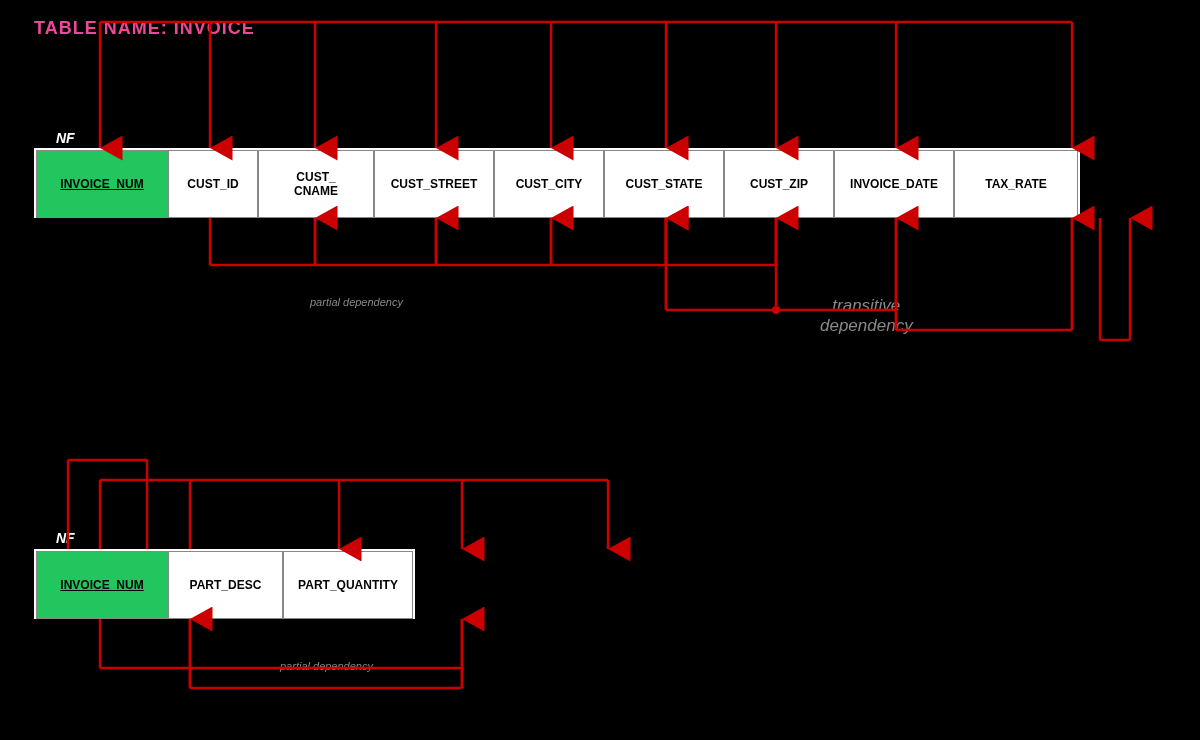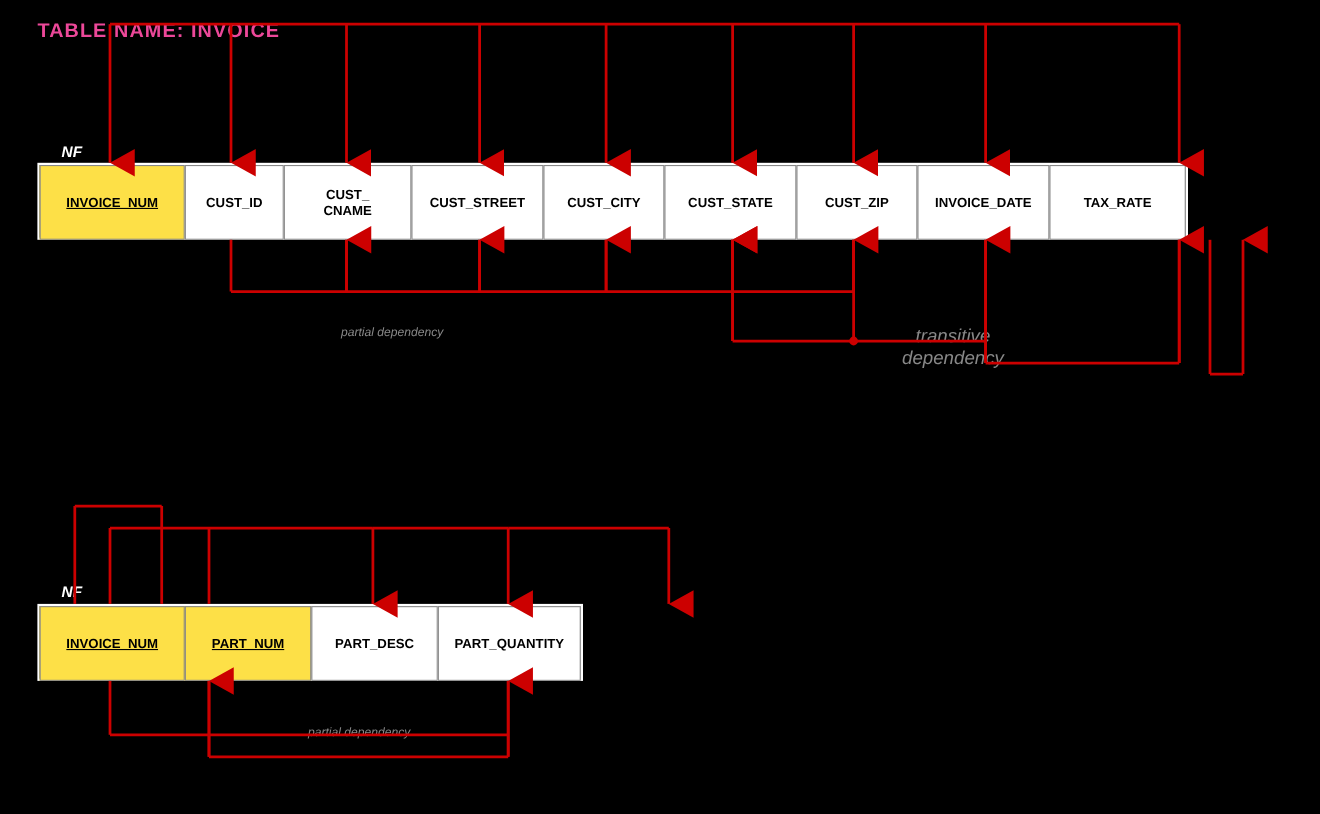--- a/index.html
+++ b/index.html
@@ -43,21 +43,21 @@
       font-weight: bold;
       text-align: center;
       display: flex;
       align-items: center;
       justify-content: center;
       padding: 4px 2px;
       line-height: 1.2;
     }
 
     .table-cell.primary-key {
-      background: #fde047;
+      background: #22c55e;
       text-decoration: underline;
     }
 
     .label-row {
       position: absolute;
       color: #888;
       font-size: 11px;
       font-style: italic;
       margin-left: 22px;
     }
@@ -90,21 +90,20 @@
     <div class="table-cell" style="width:110px; height:68px;">CUST_ZIP</div>
     <div class="table-cell" style="width:120px; height:68px;">INVOICE_DATE</div>
     <div class="table-cell" style="width:124px; height:68px;">TAX_RATE</div>
   </div>
 
 
   <div class="label-row" style="top:530px; left:34px; font-size:14px; color:#fff; font-weight:bold;">NF</div>
 
   <div class="table-row" style="top:549px; left:34px; height:70px;">
     <div class="table-cell primary-key" style="width:132px; height:68px;">INVOICE_NUM</div>
-    <div class="table-cell primary-key" style="width:115px; height:68px;">PART_NUM</div>
     <div class="table-cell" style="width:115px; height:68px;">PART_DESC</div>
     <div class="table-cell" style="width:130px; height:68px;">PART_QUANTITY</div>
   </div>
 
   <div style="position:absolute; top:296px; left:310px; color:#888; font-size:11px; font-style:italic; text-align:center;">partial dependency</div>
 
   <div style="position:absolute; top:296px; left:820px; color:#888; font-size:17px; font-style:italic; text-align:center;">transitive<br>dependency</div>
 
   <div style="position:absolute; top:660px; left:280px; color:#888; font-size:11px; font-style:italic; text-align:center;">partial dependency</div>
 

